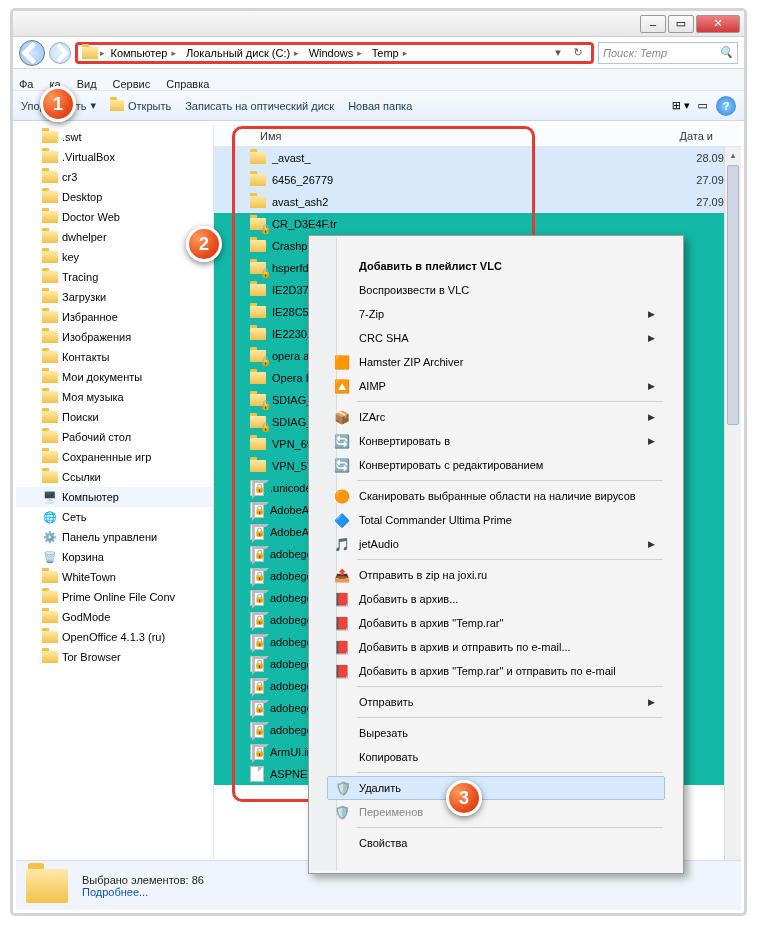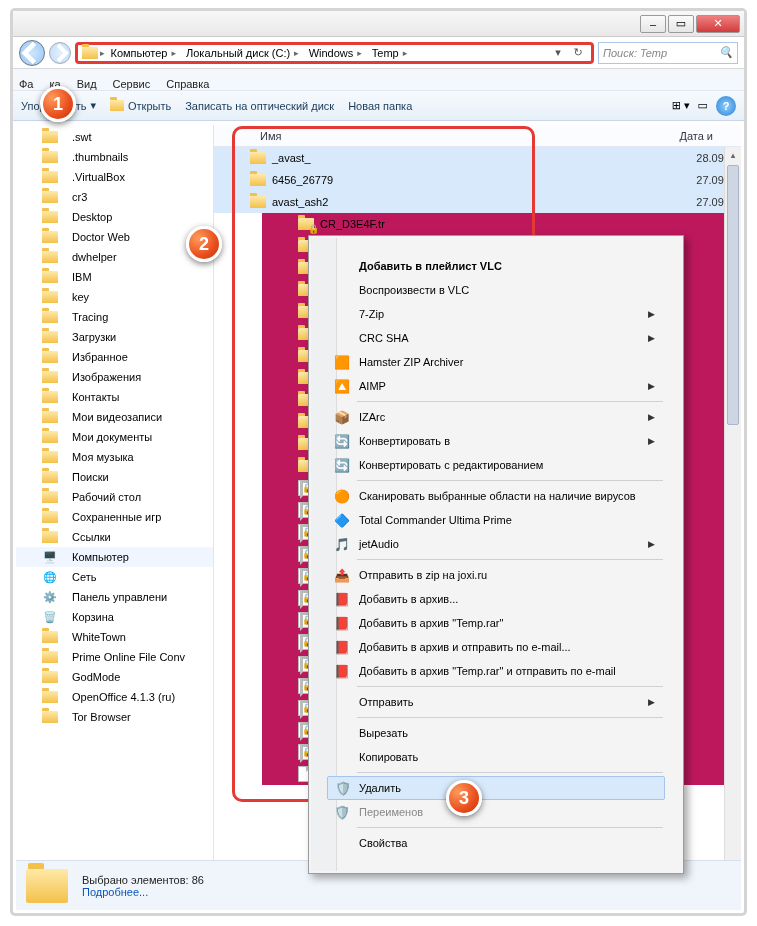--- a/index.html
+++ b/index.html
@@ -25,34 +25,34 @@
 
 .toolbar { height: 30px; background: linear-gradient(#f6fafd,#e7f0f9); border-bottom: 1px solid #c8d6e8; display: flex; align-items: center; padding: 0 8px; gap: 14px; }
 .tbtn { color: #1a3a5a; display: flex; align-items: center; gap: 4px; }
 .tbtn.blue { font-weight: 400; }
 .tb-right { margin-left: auto; display: flex; gap: 8px; align-items: center; }
 .q-icon { width: 20px; height: 20px; border-radius: 50%; background: radial-gradient(#8fd0ff,#2a7dd4); color: #fff; text-align: center; line-height: 20px; font-weight: bold; }
 
 .body-area { position: absolute; top: 114px; left: 3px; right: 3px; bottom: 3px; display: flex; }
 
 .tree { width: 198px; border-right: 1px solid #e0e6ee; overflow: hidden; padding: 2px 0; }
-.tree-item { height: 20px; display: flex; align-items: center; padding-left: 26px; gap: 14px; white-space: nowrap; text-align: right; }
+.tree-item { height: 20px; display: flex; align-items: center; padding-left: 26px; gap: 4px; white-space: nowrap; text-align: right; }
 .tree-item.sel { background: #f0f6ff; }
 .folder-icon { width: 16px; height: 12px; background: linear-gradient(#ffe9a8,#f3c14b); border-radius: 1px 1px 0 0; position: relative; }
 .folder-icon::before { content: ""; position: absolute; top: -3px; left: 0; width: 7px; height: 3px; background: #f3c14b; border-radius: 1px 1px 0 0; }
 .sp-icon { width: 16px; height: 14px; display: inline-flex; align-items: center; justify-content: center; }
 
 .list-wrap { flex: 1; position: relative; }
 .list-header { height: 22px; border-bottom: 1px solid #e2e8f2; display: flex; align-items: center; padding-left: 40px; background: #fafcff; }
 .list-header .col { padding: 3px 6px; color: #334; }
 .list { position: absolute; top: 22px; left: 0; right: 0; bottom: 0; overflow: hidden; }
 .list-outline { position: absolute; left: 18px; top: 1px; width: 303px; height: 676px; border: 3px solid #e53935; border-radius: 10px; pointer-events: none; z-index: 2; }
 .row { height: 22px; display: flex; align-items: center; padding-left: 36px; gap: 6px; }
 .row.sel { background: #d8e9fb; }
-.row.sel2 { background: #be185d; margin-left: 48px; }
+.row.sel2 { background: #14b8a6; }
 .row .name { white-space: nowrap; }
 .row .date { margin-left: auto; padding-right: 8px; color: #333; }
 .file-icon { width: 14px; height: 16px; background: #fff; border: 1px solid #bbb; position: relative; }
 .file-icon::after { content: ""; position: absolute; right: -1px; top: -1px; border: 3px solid transparent; border-left-color: #bbb; border-top-color: #bbb; }
 .lock-overlay { position: relative; }
 .lock-overlay::after { content: "🔒"; position: absolute; right: -6px; bottom: -4px; font-size: 9px; }
 
 .context { position: absolute; left: 308px; top: 235px; width: 376px; background: #f4f4f4; border: 1px solid #9b9b9b; box-shadow: 4px 4px 8px rgba(0,0,0,.35); z-index: 10; padding: 18px; }
 .ctx-item { height: 24px; display: flex; align-items: center; padding-left: 32px; position: relative; }
 .ctx-item.bold { font-weight: bold; }
@@ -155,48 +155,40 @@
   </div>
 
   <div class="body-area">
     <div class="tree" id="tree">
         <div class="tree-item">
           <span class="folder-icon"></span>
           <span>.swt</span>
         </div>
         <div class="tree-item">
           <span class="folder-icon"></span>
-          <span>.thumbnails</span>
-        </div>
-        <div class="tree-item">
-          <span class="folder-icon"></span>
           <span>.VirtualBox</span>
         </div>
         <div class="tree-item">
           <span class="folder-icon"></span>
           <span>cr3</span>
         </div>
         <div class="tree-item">
           <span class="folder-icon"></span>
           <span>Desktop</span>
         </div>
         <div class="tree-item">
           <span class="folder-icon"></span>
           <span>Doctor Web</span>
         </div>
         <div class="tree-item">
           <span class="folder-icon"></span>
           <span>dwhelper</span>
         </div>
         <div class="tree-item">
           <span class="folder-icon"></span>
-          <span>IBM</span>
-        </div>
-        <div class="tree-item">
-          <span class="folder-icon"></span>
           <span>key</span>
         </div>
         <div class="tree-item">
           <span class="folder-icon"></span>
           <span>Tracing</span>
         </div>
         <div class="tree-item">
           <span class="folder-icon"></span>
           <span>Загрузки</span>
         </div>
@@ -204,24 +196,20 @@
           <span class="folder-icon"></span>
           <span>Избранное</span>
         </div>
         <div class="tree-item">
           <span class="folder-icon"></span>
           <span>Изображения</span>
         </div>
         <div class="tree-item">
           <span class="folder-icon"></span>
           <span>Контакты</span>
-        </div>
-        <div class="tree-item">
-          <span class="folder-icon"></span>
-          <span>Мои видеозаписи</span>
         </div>
         <div class="tree-item">
           <span class="folder-icon"></span>
           <span>Мои документы</span>
         </div>
         <div class="tree-item">
           <span class="folder-icon"></span>
           <span>Моя музыка</span>
         </div>
         <div class="tree-item">

